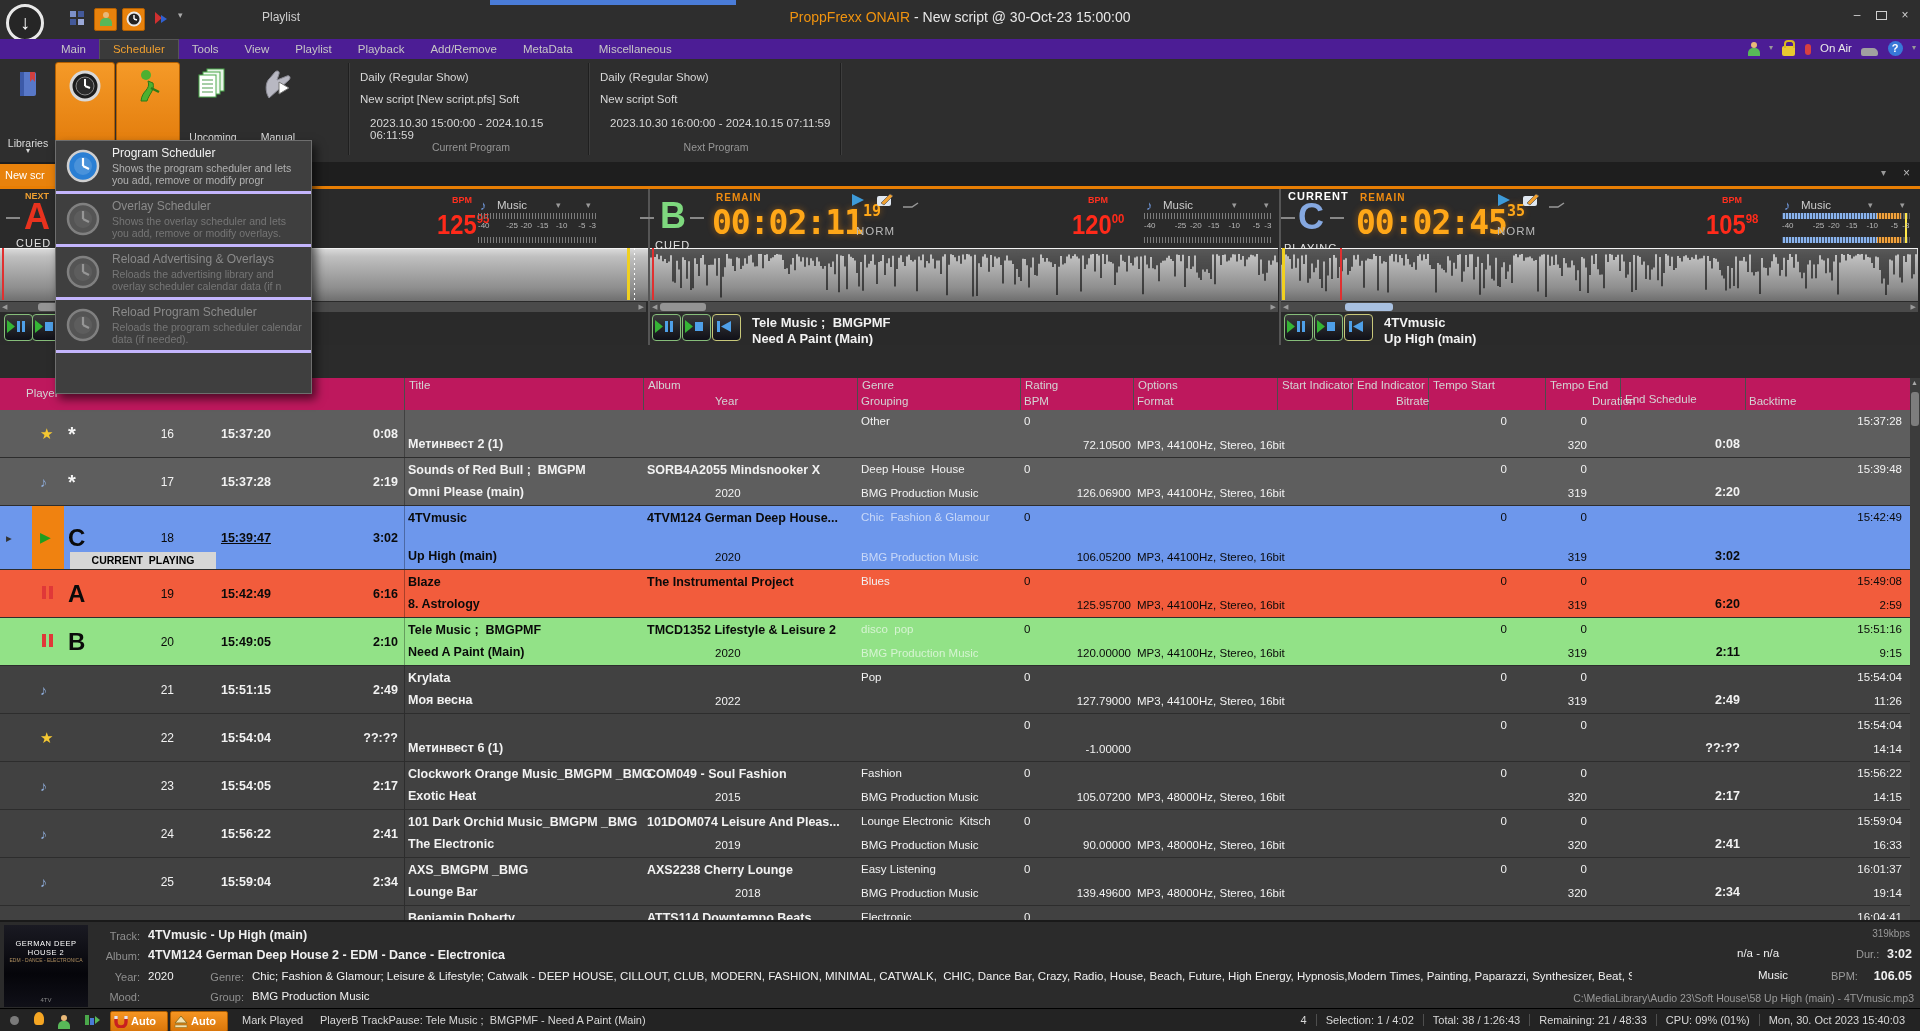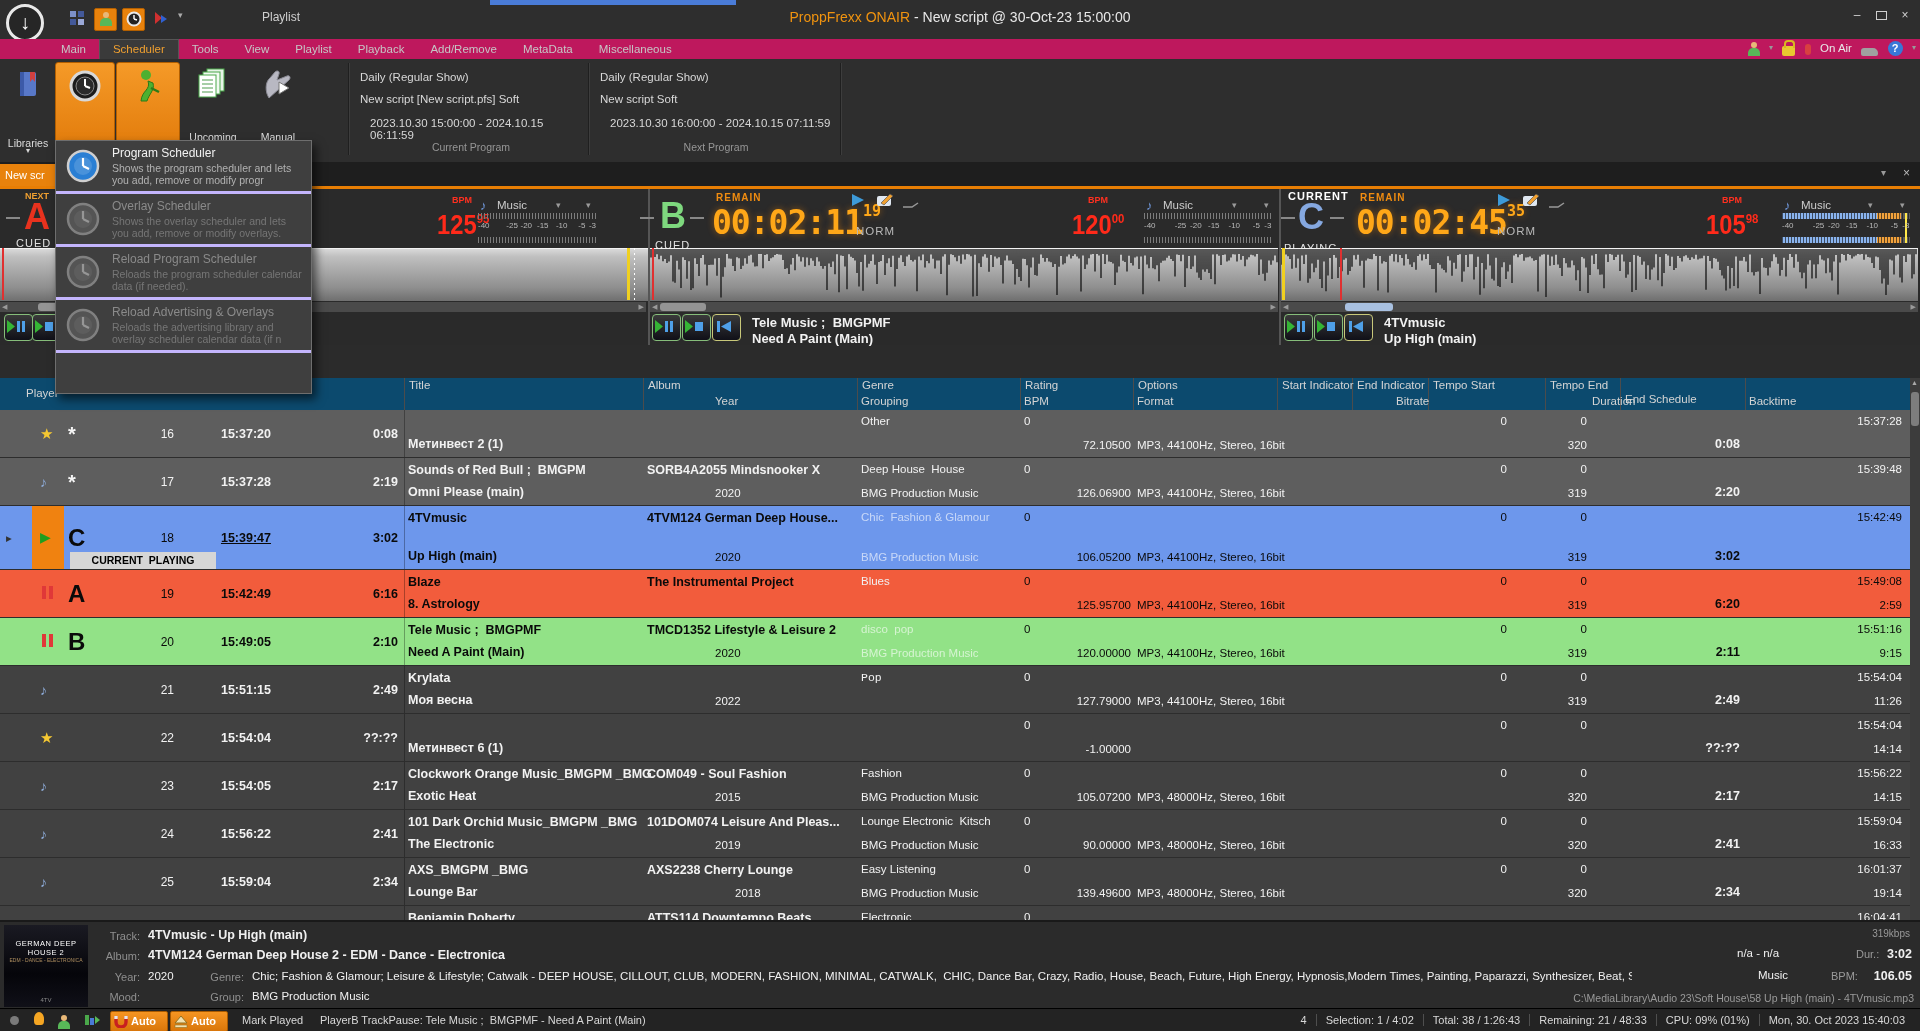--- a/index.html
+++ b/index.html
@@ -12,21 +12,21 @@
   #appicon{position:absolute;left:6px;top:4px;width:32px;height:32px;border:3px solid #e9e9e9;border-radius:50%;
            background:#262626;color:#fff;text-align:center;line-height:30px;font-size:20px;font-weight:bold;}
   .qat{position:absolute;top:8px;width:21px;height:21px;border-radius:2px;text-align:center;line-height:21px;font-size:12px;}
   .qat.orange{background:#e8820c;border:1px solid #b35f00;}
   #bluestrip{position:absolute;left:490px;top:0;width:246px;height:5px;background:#4a7cd8;}
   #ctxcaption{position:absolute;left:262px;top:10px;width:120px;color:#cfcfcf;font-size:12px;}
   #wintitle{position:absolute;left:0;top:9px;width:1920px;text-align:center;font-size:14px;color:#e8e8e8;}
   #wintitle .brand{color:#f0930f;}
   .winbtn{position:absolute;top:8px;width:22px;height:16px;color:#cfcfcf;text-align:center;line-height:14px;font-size:12px;}
   
-  #tabrow{position:absolute;left:0;top:39px;width:1920px;height:20px;background:#be185d;}
+  #tabrow{position:absolute;left:0;top:39px;width:1920px;height:20px;background:#4c1d95;}
   .rtab{display:inline-block;height:20px;line-height:20px;padding:0 13px;color:#c6c6c6;font-size:11.5px;}
   .rtab.active{background:#3a3a3a;color:#f0a030;border:1px solid #565656;border-bottom:none;line-height:18px;}
   #tabicons{position:absolute;right:4px;top:39px;height:20px;}
   #tabicons span{margin-left:6px;vertical-align:middle;}
   
   #ribbon{position:absolute;left:0;top:59px;width:1920px;height:103px;background:#2e2e2e;border-bottom:1px solid #1d1d1d;}
   .rbtn{position:absolute;top:3px;height:95px;border-radius:3px;text-align:center;}
   .rbtn.orange{background:linear-gradient(#f59a28,#e07808);border:1px solid #b35f00;}
   .rbtn .lbl{position:absolute;left:-14px;right:-14px;bottom:6px;font-size:10.5px;color:#f4f4f4;}
   .rbtn .lbl2{position:absolute;left:-14px;right:-14px;bottom:2px;font-size:10.5px;color:#dcdcdc;line-height:12px;}
@@ -77,21 +77,21 @@
         background:linear-gradient(#3a3a3a,#101018);}
   .tbtn svg{margin-top:3px;}
   .tracktxt{position:absolute;font-weight:bold;color:#f2f2f2;font-size:13px;white-space:pre;}
   
   #pgbar{position:absolute;left:0;top:345px;width:1920px;height:33px;background:#383838;border-bottom:1px solid #222;}
   #pgtime{position:absolute;left:588px;top:4px;color:#ff3e1e;font-weight:bold;font-size:18px;}
   #pgsup{position:absolute;left:575px;top:4px;color:#ff3e1e;font-size:9px;font-weight:bold;}
   #timelbl{position:absolute;left:26px;top:11px;color:#a8a8a8;font-size:10px;}
   #dailylbl{position:absolute;right:56px;top:9px;color:#cccccc;font-size:11px;}
   
-  #thead{position:absolute;left:0;top:378px;width:1920px;height:32px;background:#0c4a6e;border-bottom:1px solid #a16207;}
+  #thead{position:absolute;left:0;top:378px;width:1920px;height:32px;background:#be185d;border-bottom:1px solid #a16207;}
   #thead .h{position:absolute;color:#d4d4d4;font-size:11.5px;white-space:pre;}
   #thead .colline{position:absolute;top:0;width:1px;height:32px;background:#4c4c4c;}
   #tbody{position:absolute;left:0;top:410px;width:1920px;height:510px;background:#414141;overflow:hidden;}
   .row{position:relative;width:1920px;border-bottom:1px solid #2d2d2d;}
   .row .c{position:absolute;white-space:pre;}
   .row .b{font-weight:bold;font-size:12.5px;}
   .row .s{font-size:11.5px;}
   .bg-grey{background:#5e5e5e;color:#f2f2f2;}
   .bg-dark{background:#414141;color:#f2f2f2;}
   .bg-blue{background:#6d97ec;color:#0a0a0a;}
@@ -579,21 +579,21 @@
       </div>
       <div class="row bg-dark" style="height: 47px;">
         <div class="titleline"></div>
         <span class="c" style="left: 40px; top: 50%; transform: translateY(-50%);"><span class="ic-note">♪</span></span>
         <span class="c s" style="right: 1746px; top: 50%; transform: translateY(-50%); font-size: 12px;">21</span>
         <span class="c b" style="left: 180px; top: 50%; transform: translateY(-50%); width: 132px; text-align: center;">15:51:15</span>
         <span class="c b" style="right: 1522px; top: 50%; transform: translateY(-50%);">2:49</span>
         <span class="c b" style="left: 408px; top: 5px;">Krylata</span>
         <span class="c b" style="left: 408px; bottom: 6px;">Моя весна</span>
         <span class="c s" style="left: 715px; bottom: 6px;">2022</span>
-        <span class="c s" style="left: 861px; top: 5px; font-family: Liberation Mono, monospace;">Pop</span>
+        <span class="c s" style="left: 861px; top: 5px;">Pop</span>
         <span class="c s" style="left: 1024px; top: 5px;">0</span>
         <span class="c s" style="right: 789px; bottom: 6px;">127.79000</span>
         <span class="c s" style="left: 1137px; bottom: 6px;">MP3, 44100Hz, Stereo, 16bit</span>
         <span class="c s" style="right: 413px; top: 5px;">0</span>
         <span class="c s" style="right: 333px; top: 5px;">0</span>
         <span class="c s" style="right: 333px; bottom: 6px;">319</span>
         <span class="c b" style="right: 180px; bottom: 6px;">2:49</span>
         <span class="c s" style="right: 18px; top: 5px;">15:54:04</span>
         <span class="c s" style="right: 18px; bottom: 6px;">11:26</span>
       </div>
@@ -766,27 +766,27 @@
         </svg>
         <div class="mtitle">Overlay Scheduler</div>
         <div class="mdesc">Shows the overlay scheduler and lets you add, remove or modify overlays.</div>
       </div>
       <div class="mitem dis">
         <svg class="micon" viewBox="0 0 34 34" style="opacity:0.45">
           <circle cx="17" cy="17" r="15" fill="#6e6e6e" stroke="#cfcfcf" stroke-width="2.5"></circle>
           <circle cx="17" cy="17" r="9" fill="rgba(255,255,255,.15)"></circle>
           <path d="M17 17 L17 9 M17 17 L23 20" stroke="#fff" stroke-width="2.2"></path>
         </svg>
-        <div class="mtitle">Reload Program Scheduler</div>
-        <div class="mdesc">Reloads the program scheduler calendar data (if needed).</div>
+        <div class="mtitle">Reload Advertising &amp; Overlays</div>
+        <div class="mdesc">Reloads the advertising library and overlay scheduler calendar data (if n</div>
       </div>
       <div class="mitem dis">
         <svg class="micon" viewBox="0 0 34 34" style="opacity:0.45">
           <circle cx="17" cy="17" r="15" fill="#6e6e6e" stroke="#cfcfcf" stroke-width="2.5"></circle>
           <circle cx="17" cy="17" r="9" fill="rgba(255,255,255,.15)"></circle>
           <path d="M17 17 L17 9 M17 17 L23 20" stroke="#fff" stroke-width="2.2"></path>
         </svg>
-        <div class="mtitle">Reload Advertising &amp; Overlays</div>
-        <div class="mdesc">Reloads the advertising library and overlay scheduler calendar data (if n</div>
+        <div class="mtitle">Reload Program Scheduler</div>
+        <div class="mdesc">Reloads the program scheduler calendar data (if needed).</div>
       </div>
     </div>
 
 </div>
 
 </body></html>

